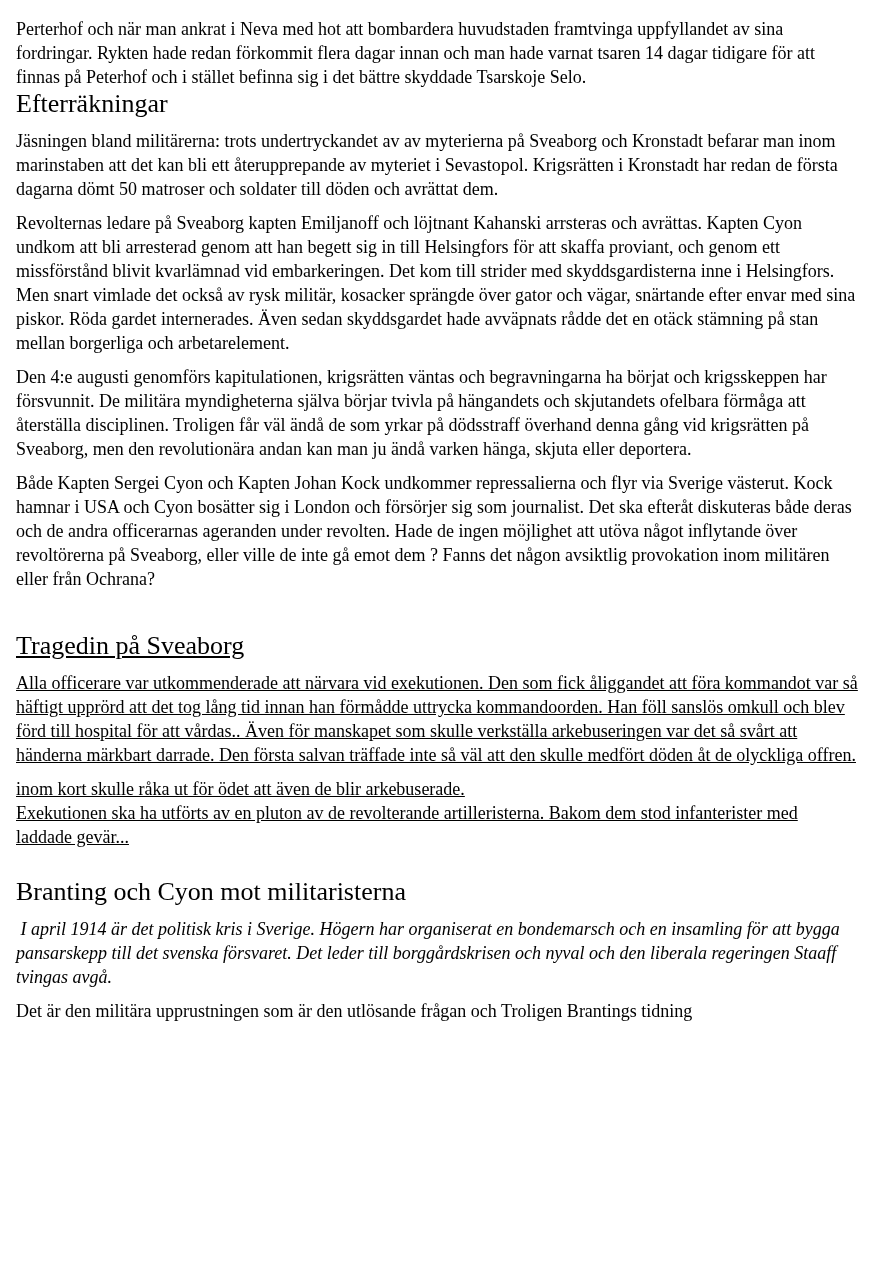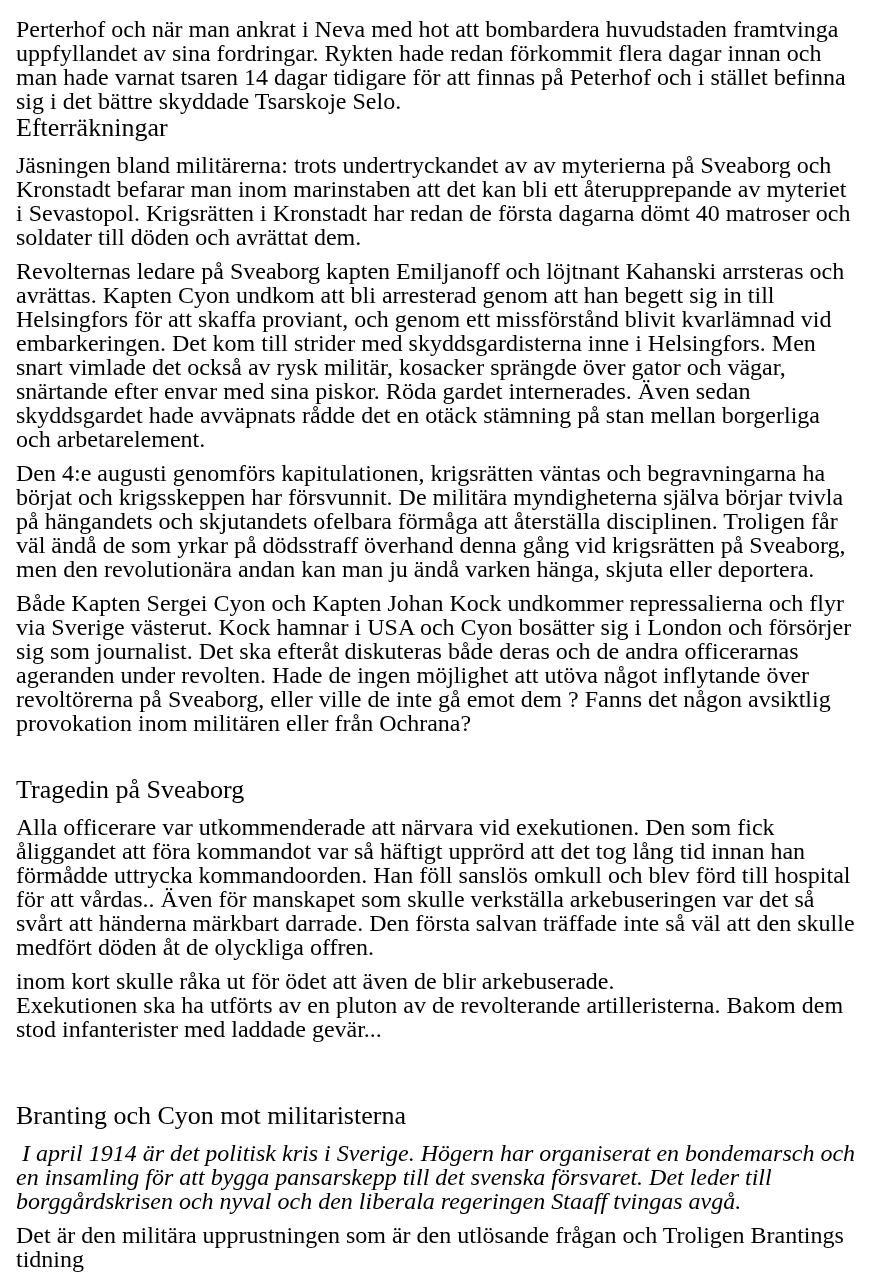--- a/index.html
+++ b/index.html
@@ -6,21 +6,21 @@
     body {
       width: 874px;
       height: 1272px;
       overflow: hidden;
       font-family: "Liberation Serif", serif;
       color: #000000;
     }
     .page { padding: 0 16px 0 16px; position: relative; }
     p {
       margin: 0;
-      font-size: 24px;
+      font-size: 18px;
       line-height: 24px;
     }
     .first-para { padding-top: 17px; }
     h2 {
       font-weight: normal;
       font-size: 26px;
       line-height: 30px;
       margin: 0;
     }
     .section { }
@@ -28,31 +28,31 @@
   </style>
 </head>
 <body>
 
 <div class="page">
 
   <p class="first-para">Perterhof och när man ankrat i Neva med hot att bombardera huvudstaden framtvinga uppfyllandet av sina fordringar. Rykten hade redan förkommit flera dagar innan och man hade varnat tsaren 14 dagar tidigare för att finnas på Peterhof och i stället befinna sig i det bättre skyddade Tsarskoje Selo.</p>
 
   <div class="section" style="">
     <h2>Efterräkningar</h2>
-    <p style="margin-top:10px;">Jäsningen bland militärerna: trots undertryckandet av av myterierna på Sveaborg och Kronstadt befarar man inom marinstaben att det kan bli ett återupprepande av myteriet i Sevastopol. Krigsrätten i Kronstadt har redan de första dagarna dömt 40 matroser och soldater till döden och avrättat dem.</p>
+    <p style="margin-top:10px;">Jäsningen bland militärerna: trots undertryckandet av av myterierna på Sveaborg och Kronstadt befarar man inom marinstaben att det kan bli ett återupprepande av myteriet i Sevastopol. Krigsrätten i Kronstadt har redan de första dagarna dömt 50 matroser och soldater till döden och avrättat dem.</p>
     <p class="para-gap">Revolternas ledare på Sveaborg kapten Emiljanoff och löjtnant Kahanski arrsteras och avrättas. Kapten Cyon undkom att bli arresterad genom att han begett sig in till Helsingfors för att skaffa proviant, och genom ett missförstånd blivit kvarlämnad vid embarkeringen. Det kom till strider med skyddsgardisterna inne i Helsingfors. Men snart vimlade det också av rysk militär, kosacker sprängde över gator och vägar, snärtande efter envar med sina piskor. Röda gardet internerades. Även sedan skyddsgardet hade avväpnats rådde det en otäck stämning på stan mellan borgerliga och arbetarelement.</p>
     <p class="para-gap">Den 4:e augusti genomförs kapitulationen, krigsrätten väntas och begravningarna ha börjat och krigsskeppen har försvunnit. De militära myndigheterna själva börjar tvivla på hängandets och skjutandets ofelbara förmåga att återställa disciplinen. Troligen får väl ändå de som yrkar på dödsstraff överhand denna gång vid krigsrätten på Sveaborg, men den revolutionära andan kan man ju ändå varken hänga, skjuta eller deportera.</p>
     <p class="para-gap">Både Kapten Sergei Cyon och Kapten Johan Kock undkommer repressalierna och flyr via Sverige västerut. Kock hamnar i USA och Cyon bosätter sig i London och försörjer sig som journalist. Det ska efteråt diskuteras både deras och de andra officerarnas ageranden under revolten. Hade de ingen möjlighet att utöva något inflytande över revoltörerna på Sveaborg, eller ville de inte gå emot dem ? Fanns det någon avsiktlig provokation inom militären eller från Ochrana?</p>
   </div>
 
-  <div class="section" style="margin-top:40px;">
+  <div class="section" style="margin-top:40px;text-decoration:underline;">
     <h2>Tragedin på Sveaborg</h2>
     <p style="margin-top:10px;">Alla officerare var utkommenderade att närvara vid exekutionen. Den som fick åliggandet att föra kommandot var så häftigt upprörd att det tog lång tid innan han förmådde uttrycka kommandoorden. Han föll sanslös omkull och blev förd till hospital för att vårdas.. Även för manskapet som skulle verkställa arkebuseringen var det så svårt att händerna märkbart darrade. Den första salvan träffade inte så väl att den skulle medfört döden åt de olyckliga offren.</p>
     <p class="para-gap"><span>inom kort skulle råka ut för ödet att även de blir arkebuserade.</span><br><span>Exekutionen ska ha utförts av en pluton av de revolterande artilleristerna. Bakom dem stod infanterister med laddade gevär...</span></p>
   </div>
 
-  <div class="section" style="margin-top:60px;">
+  <div class="section" style="margin-top:28px;">
     <h2>Branting och Cyon mot militaristerna</h2>
     <p style="margin-top:10px; white-space:pre-wrap;font-style:italic;"> I april 1914 är det politisk kris i Sverige. Högern har organiserat en bondemarsch och en insamling för att bygga pansarskepp till det svenska försvaret. Det leder till borggårdskrisen och nyval och den liberala regeringen Staaff tvingas avgå.</p>
     <p class="para-gap">Det är den militära upprustningen som är den utlösande frågan och Troligen Brantings tidning</p>
   </div>
 
 </div>
 
 </body></html>

